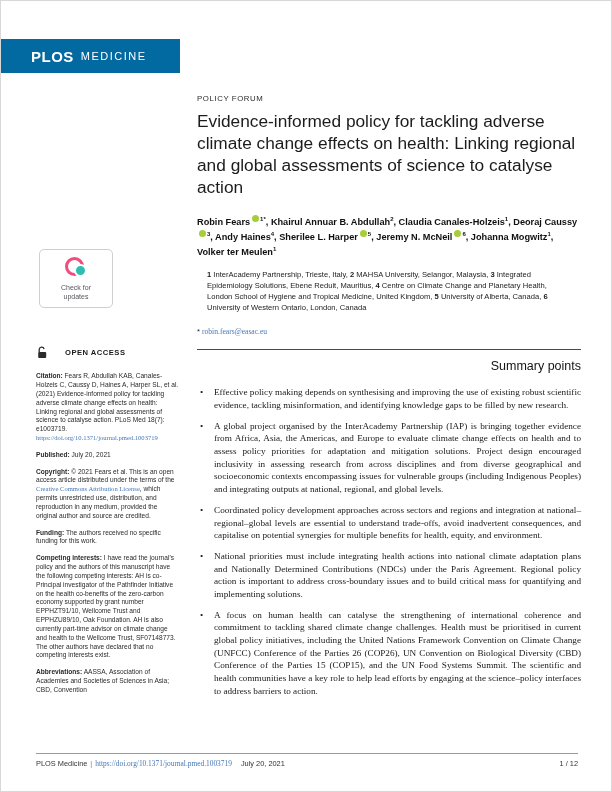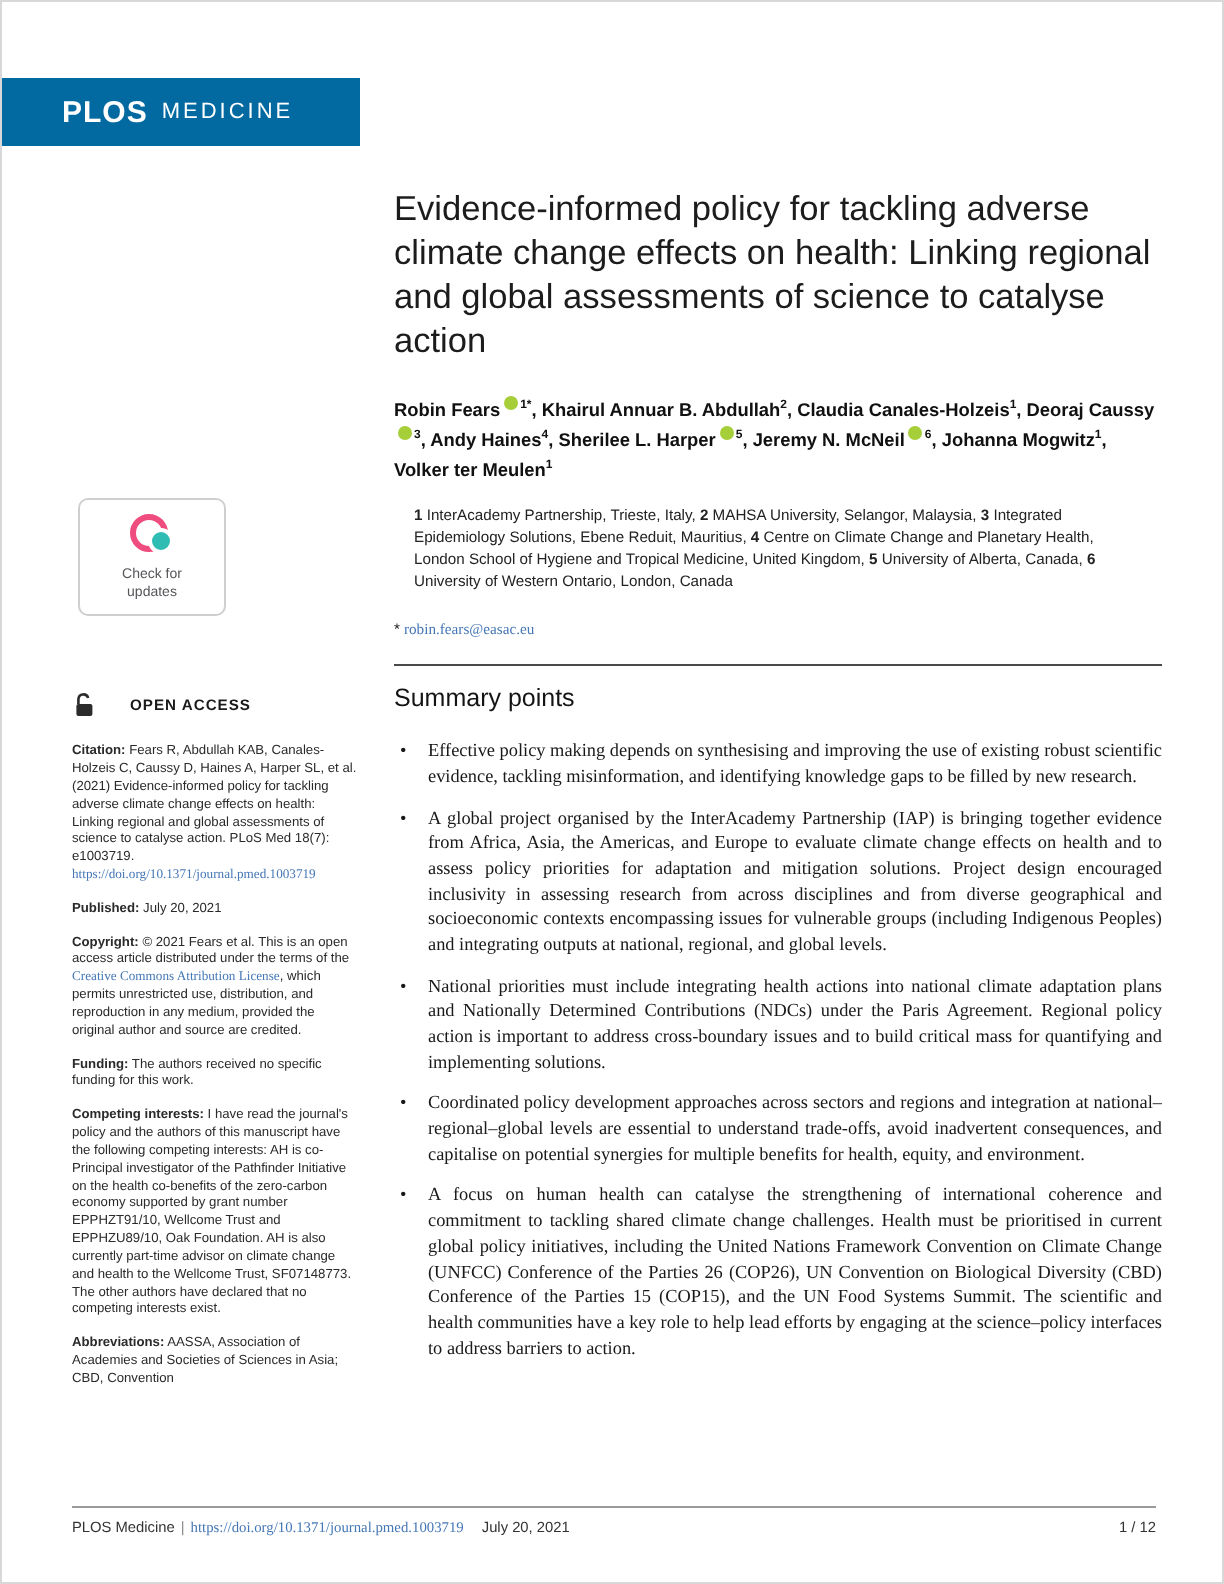--- a/index.html
+++ b/index.html
@@ -47,21 +47,21 @@
   .authors { font-size:9.2px; font-weight:bold; color:#101010; line-height:1.62; margin:0 0 9px; }
   .authors sup { font-size:6px; }
   .orcid { display:inline-block; width:7px; height:7px; border-radius:50%;
     background:#a6ce39; margin:0 1px 0 2px; position:relative; top:-3px; }
   .affils { font-size:7.6px; line-height:1.47; color:#222; margin:0 10px 14px; }
   .affils b { font-weight:bold; }
   .email-line { font-size:7.6px; margin:0 0 13px; }
   .email-star { color:#222; margin-right:2px; }
 
   .summary { border-top:1px solid #4a4a4a; padding-top:9px; }
-  .summary-title { font-size:12.5px; font-weight:400; color:#141414; margin:0 0 13px; }
+  .summary-title { font-size:12.5px; font-weight:400; color:#141414; margin:0 0 13px;text-align:right; }
   .summary-list { margin:0; padding:0; list-style:none; }
   .summary-list li {
     position:relative; padding-left:17px; margin-bottom:8px;
     font-family:"Liberation Serif", serif; font-size:9.2px; line-height:1.38;
     color:#191919; text-align:justify;
   }
   .summary-list li::before { content:"\2022"; position:absolute; left:3px; top:0; }
 
   
   .footer {
@@ -131,38 +131,39 @@
 
     <p class="side-par">
       <b>Abbreviations:</b>
       <span>AASSA, Association of Academies and Societies of Sciences in Asia; CBD, Convention</span>
     </p>
 
   </aside>
 
   <main class="main">
 
+    <div class="eyebrow">POLICY FORUM</div>
 
     <h1 class="title">Evidence-informed policy for tackling adverse climate change effects on health: Linking regional and global assessments of science to catalyse action</h1>
 
     <p class="authors"><span>Robin Fears</span><span class="orcid"></span><sup>1*</sup>, <span>Khairul Annuar B. Abdullah</span><sup>2</sup>, <span>Claudia Canales-Holzeis</span><sup>1</sup>, <span>Deoraj Caussy</span><span class="orcid"></span><sup>3</sup>, <span>Andy Haines</span><sup>4</sup>, <span>Sherilee L. Harper</span><span class="orcid"></span><sup>5</sup>, <span>Jeremy N. McNeil</span><span class="orcid"></span><sup>6</sup>, <span>Johanna Mogwitz</span><sup>1</sup>, <span>Volker ter Meulen</span><sup>1</sup></p>
 
     <p class="affils"><b>1 </b>InterAcademy Partnership, Trieste, Italy, <b>2 </b>MAHSA University, Selangor, Malaysia, <b>3 </b>Integrated Epidemiology Solutions, Ebene Reduit, Mauritius, <b>4 </b>Centre on Climate Change and Planetary Health, London School of Hygiene and Tropical Medicine, United Kingdom, <b>5 </b>University of Alberta, Canada, <b>6 </b>University of Western Ontario, London, Canada</p>
 
     <p class="email-line">
       <span class="email-star">*</span><a>robin.fears@easac.eu</a>
     </p>
 
     <section class="summary">
       <h2 class="summary-title">Summary points</h2>
       <ul class="summary-list">
           <li>Effective policy making depends on synthesising and improving the use of existing robust scientific evidence, tackling misinformation, and identifying knowledge gaps to be filled by new research.</li>
           <li>A global project organised by the InterAcademy Partnership (IAP) is bringing together evidence from Africa, Asia, the Americas, and Europe to evaluate climate change effects on health and to assess policy priorities for adaptation and mitigation solutions. Project design encouraged inclusivity in assessing research from across disciplines and from diverse geographical and socioeconomic contexts encompassing issues for vulnerable groups (including Indigenous Peoples) and integrating outputs at national, regional, and global levels.</li>
+          <li>Coordinated policy development approaches across sectors and regions and integration at national–regional–global levels are essential to understand trade-offs, avoid inadvertent consequences, and capitalise on potential synergies for multiple benefits for health, equity, and environment.</li>
           <li>National priorities must include integrating health actions into national climate adaptation plans and Nationally Determined Contributions (NDCs) under the Paris Agreement. Regional policy action is important to address cross-boundary issues and to build critical mass for quantifying and implementing solutions.</li>
-          <li>Coordinated policy development approaches across sectors and regions and integration at national–regional–global levels are essential to understand trade-offs, avoid inadvertent consequences, and capitalise on potential synergies for multiple benefits for health, equity, and environment.</li>
           <li>A focus on human health can catalyse the strengthening of international coherence and commitment to tackling shared climate change challenges. Health must be prioritised in current global policy initiatives, including the United Nations Framework Convention on Climate Change (UNFCC) Conference of the Parties 26 (COP26), UN Convention on Biological Diversity (CBD) Conference of the Parties 15 (COP15), and the UN Food Systems Summit. The scientific and health communities have a key role to help lead efforts by engaging at the science–policy interfaces to address barriers to action.</li>
         </ul>
     </section>
 
   </main>
 
   <footer class="footer">
     <div class="footer-left">
       <span>PLOS Medicine</span><span class="footer-sep">|</span><a>https://doi.org/10.1371/journal.pmed.1003719</a><span class="footer-date">July 20, 2021</span>
     </div>

